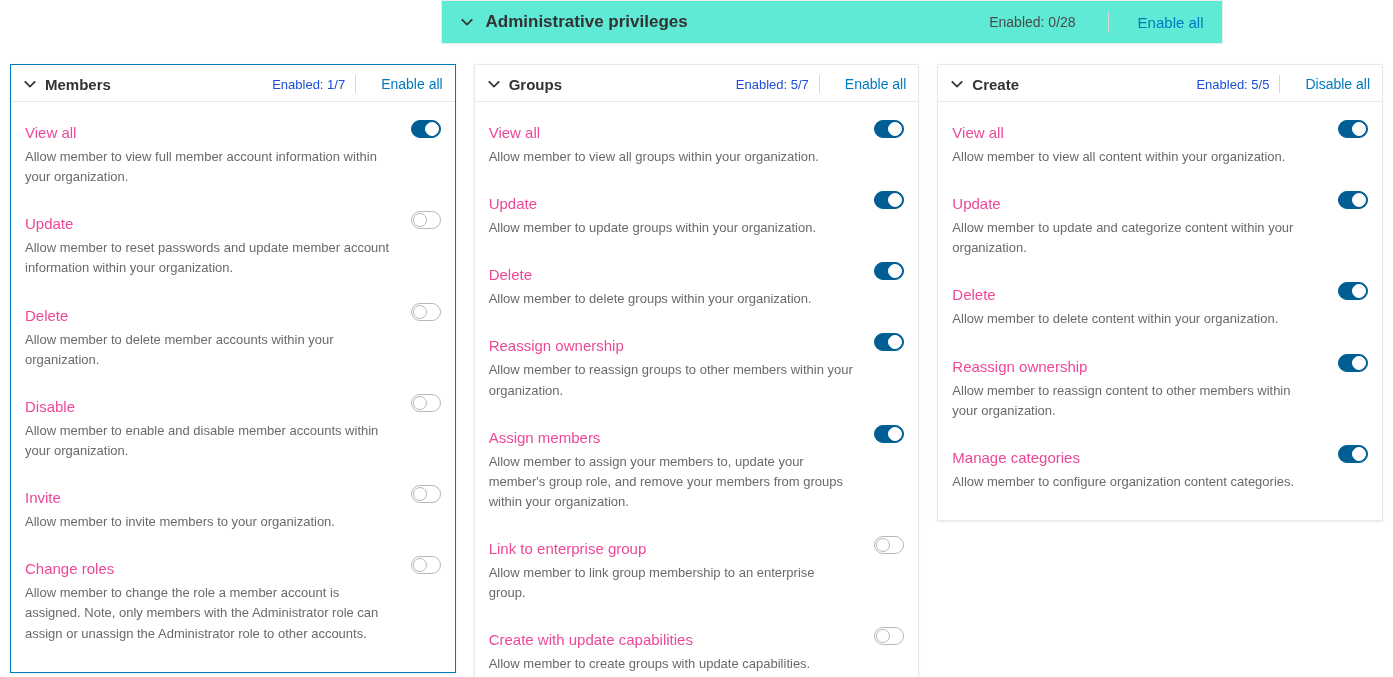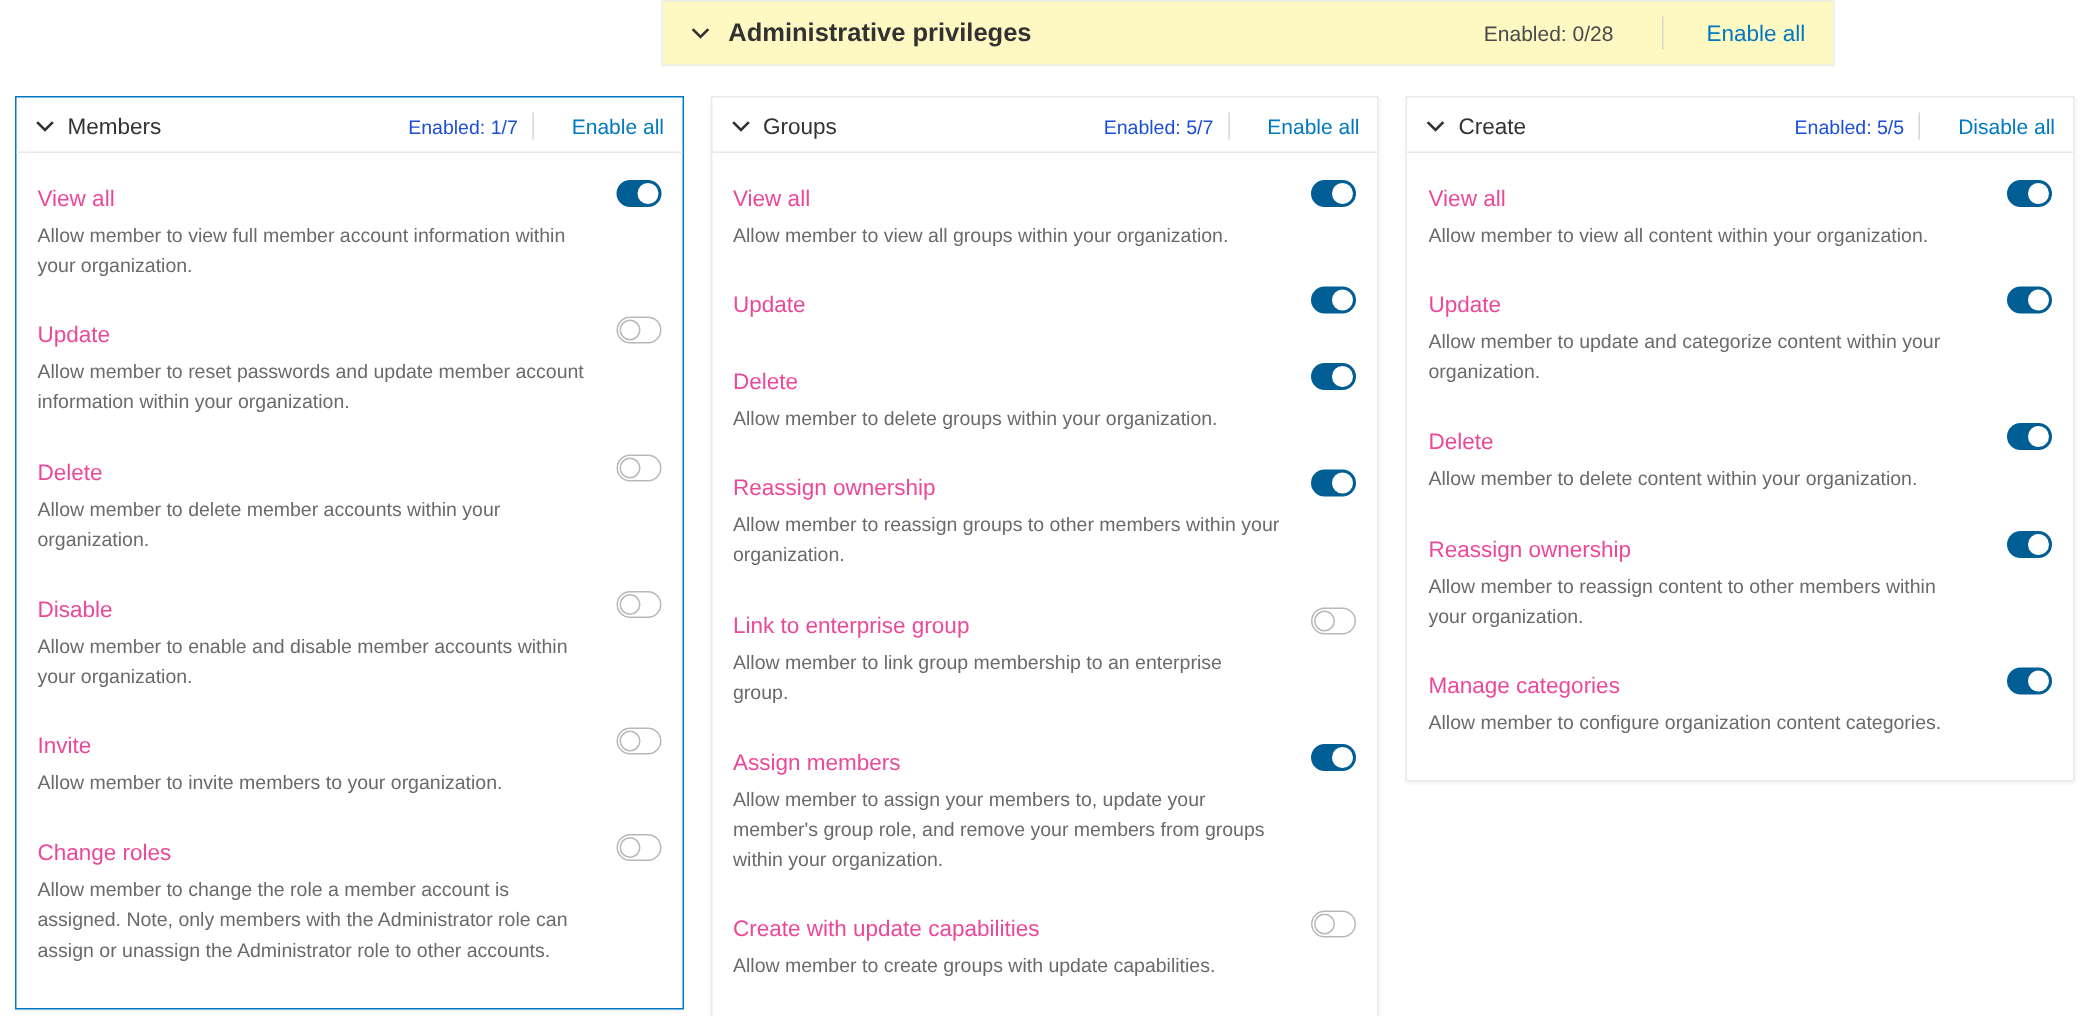--- a/index.html
+++ b/index.html
@@ -1,21 +1,21 @@
 <!DOCTYPE html>
 <html><head>
 <meta charset="utf-8">
 <style>
   * { box-sizing: border-box; font-family: "Segoe UI", "Helvetica Neue", Arial, sans-serif; }
   body { margin:0; background:#fff; color:#323232; }
 
   .top-bar {
     margin: 0 auto;
     width: 782px;
-    background:#fef9c3;
+    background:#5eead4;
     border:1px solid #ececec;
     display:flex;
     align-items:center;
     padding:10px 18px;
     margin-top:0;
     position:relative;
     left:0;
   }
   .top-wrap { padding-left:270px; padding-top:0; }
   @media (max-width:1400px){ .top-wrap{padding-left:270px;} }
@@ -45,21 +45,21 @@
   }
   .panel.selected { border-color:#0079c1; }
 
   .panel-header {
     display:flex;
     align-items:center;
     padding:10px 12px 8px 12px;
     border-bottom:1px solid #e8e8e8;
   }
   .panel-header .chev { margin-right:8px;}
-  .panel-title { font-size:15px; font-weight:400; color:#323232; flex:1;}
+  .panel-title { font-size:15px; font-weight:700; color:#323232; flex:1;}
   .panel-enabled { font-size:13px; color:#1d4ed8; margin-right:10px;}
   .panel-header .vline { height:18px; margin-right:10px;}
 
   .privs { padding: 8px 14px 14px 14px;}
   .priv {
     padding:14px 0 14px 0;
     position:relative;
   }
   .priv-title {
     font-size:15px; color:#ec4899; margin-bottom:6px;
@@ -182,49 +182,50 @@
       <div class="privs">
         <div class="priv">
           <div class="priv-title">View all</div>
           <div class="priv-desc">Allow member to view all groups within your organization.</div>
           <div class="toggle on">
             <div class="knob"></div>
           </div>
         </div>
         <div class="priv">
           <div class="priv-title">Update</div>
+          <div class="priv-desc">Allow member to update groups within your organization.</div>
           <div class="toggle on">
             <div class="knob"></div>
           </div>
         </div>
         <div class="priv">
           <div class="priv-title">Delete</div>
           <div class="priv-desc">Allow member to delete groups within your organization.</div>
           <div class="toggle on">
             <div class="knob"></div>
           </div>
         </div>
         <div class="priv">
           <div class="priv-title">Reassign ownership</div>
           <div class="priv-desc">Allow member to reassign groups to other members within your organization.</div>
           <div class="toggle on">
             <div class="knob"></div>
           </div>
         </div>
         <div class="priv">
+          <div class="priv-title">Assign members</div>
+          <div class="priv-desc">Allow member to assign your members to, update your member's group role, and remove your members from groups within your organization.</div>
+          <div class="toggle on">
+            <div class="knob"></div>
+          </div>
+        </div>
+        <div class="priv">
           <div class="priv-title">Link to enterprise group</div>
           <div class="priv-desc">Allow member to link group membership to an enterprise group.</div>
           <div class="toggle">
-            <div class="knob"></div>
-          </div>
-        </div>
-        <div class="priv">
-          <div class="priv-title">Assign members</div>
-          <div class="priv-desc">Allow member to assign your members to, update your member's group role, and remove your members from groups within your organization.</div>
-          <div class="toggle on">
             <div class="knob"></div>
           </div>
         </div>
         <div class="priv">
           <div class="priv-title">Create with update capabilities</div>
           <div class="priv-desc">Allow member to create groups with update capabilities.</div>
           <div class="toggle">
             <div class="knob"></div>
           </div>
         </div>

